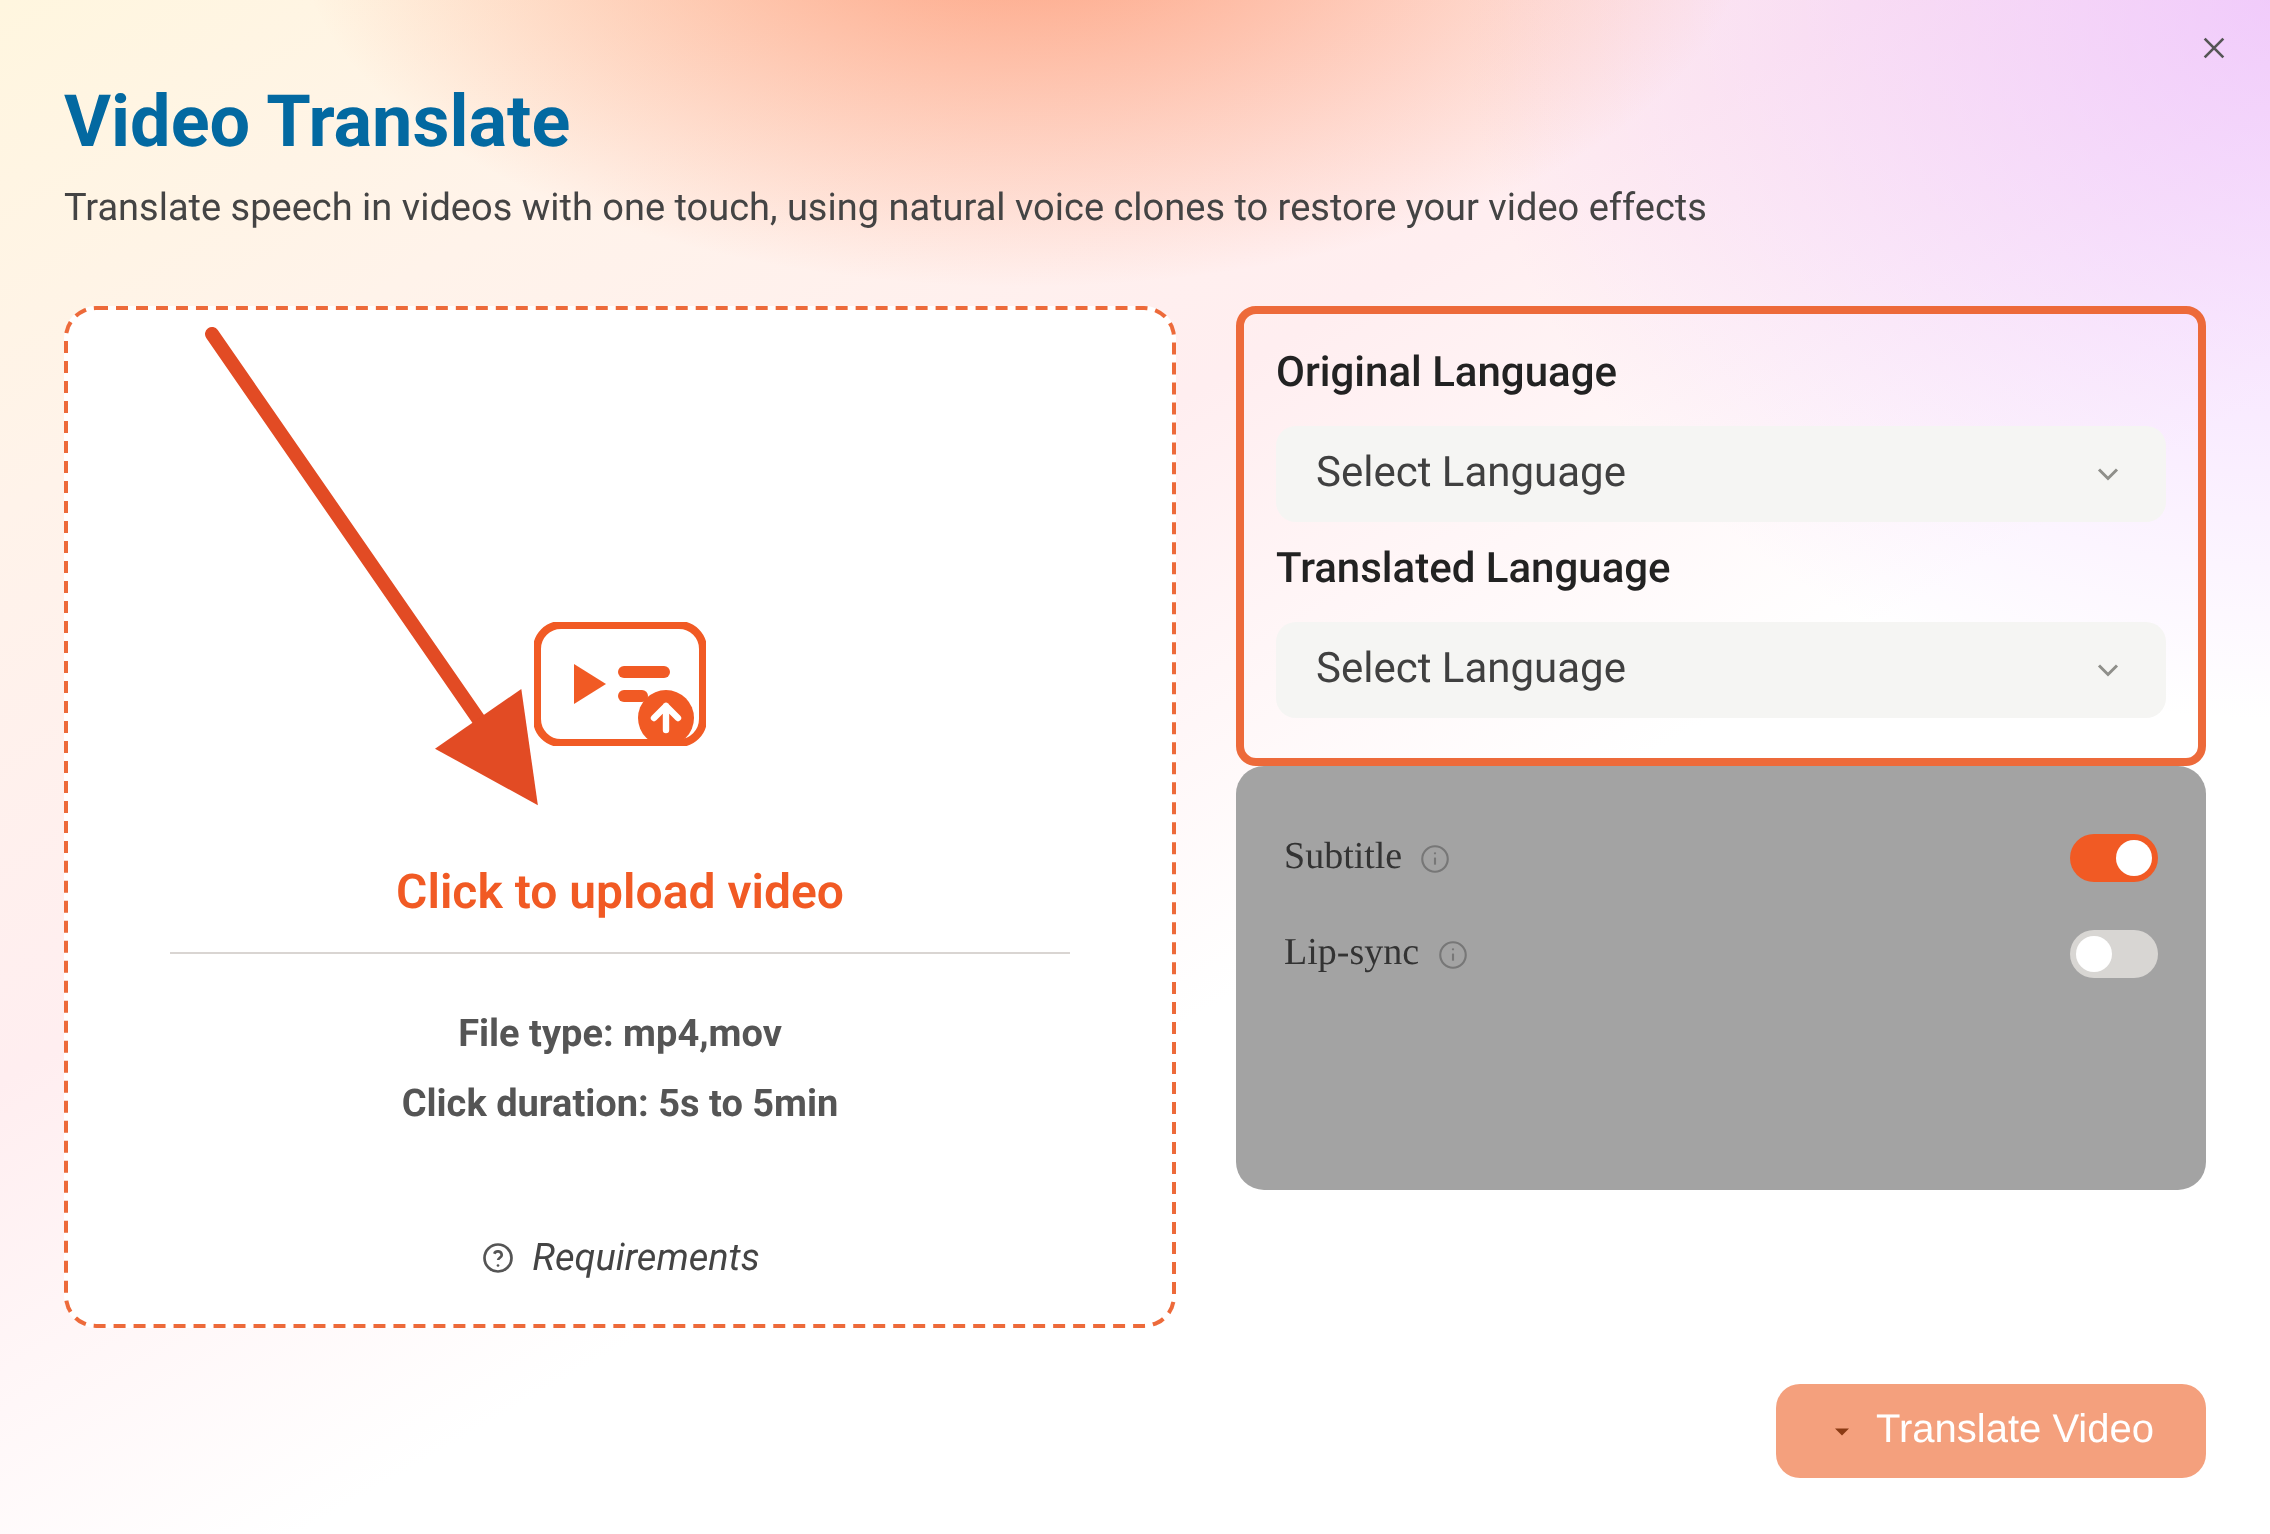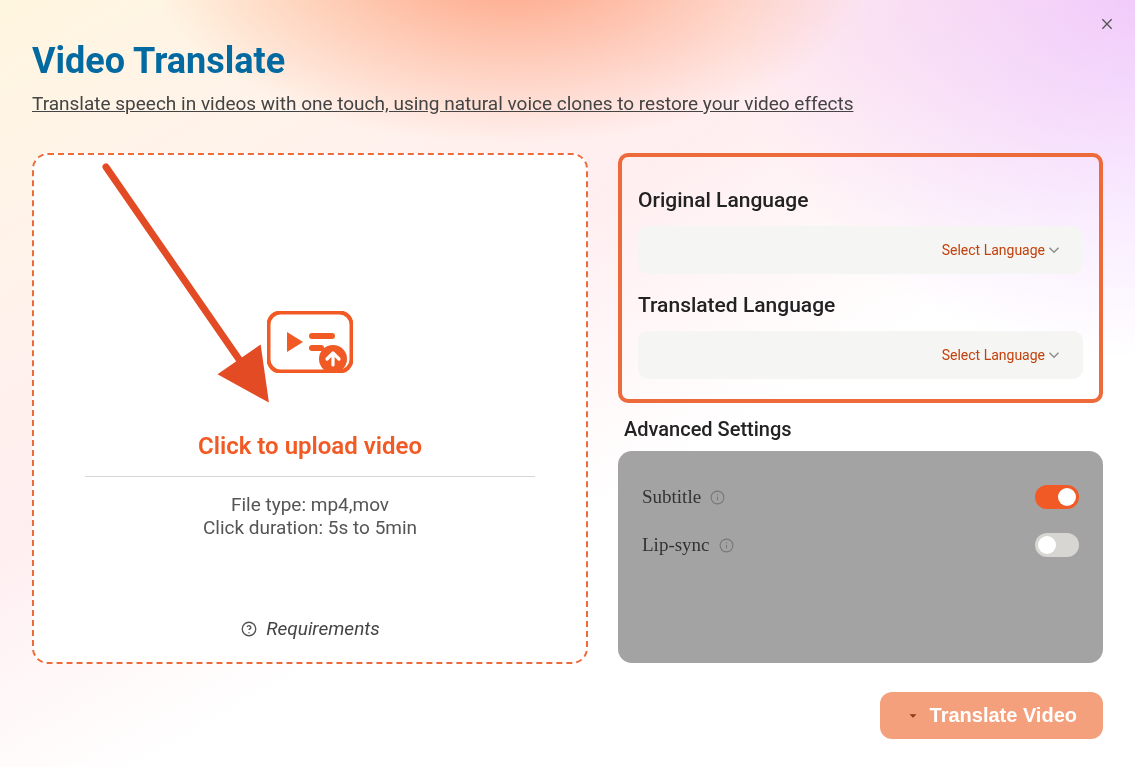--- a/index.html
+++ b/index.html
@@ -15,50 +15,50 @@
   }
   .close-btn {
     position: absolute; top: 10px; right: 14px;
     width: 28px; height: 28px;
     display: flex; align-items: center; justify-content: center;
     color: #555; cursor: pointer; background: transparent; border: none;
   }
   .close-btn svg { width: 16px; height: 16px; stroke: #555; stroke-width: 2; }
   .header { padding: 40px 32px 10px 32px; }
   .title { font-size: 36px; font-weight: 700; color: #0369a1; }
-  .subtitle { margin-top: 10px; font-size: 19px; color: #444; text-decoration: underline; }
+  .subtitle { margin-top: 10px; font-size: 19px; color: #444; }
   .content { display: flex; gap: 30px; padding: 28px 32px 0 32px; }
   .upload-panel {
     position: relative;
     width: 556px; height: 511px;
     border: 2px dashed #ed6a3a;
     border-radius: 16px;
     background: #fff;
     display: flex; flex-direction: column; align-items: center;
     padding: 28px 22px 20px 22px;
     cursor: pointer;
   }
   .annot-arrow { position: absolute; top: 4px; left: 58px; pointer-events: none; }
   .upload-center { flex: 1; display: flex; flex-direction: column; align-items: center; justify-content: flex-start; padding-top: 128px; width: 100%; }
   .upload-icon-wrap { width: 86px; height: 62px; margin-bottom: 26px; }
   .upload-text { font-size: 24px; font-weight: 600; color: #f15a24; margin-bottom: 16px; margin-top: 33px; }
   .divider { width: 450px; height: 1px; background: #d9d5d2; margin-bottom: 16px; }
-  .info-line { font-size: 19px; color: #555; margin-top: 0; }
+  .info-line { font-size: 19px; color: #555; margin-top: 12px; font-weight: bold; }
   .req-link { position: absolute; bottom: 22px; display: flex; align-items: center; gap: 8px; font-size: 19px; color: #444; cursor: pointer; font-style: italic; }
   .req-link svg { width: 18px; height: 18px; }
   .right-col { flex: 1; display: flex; flex-direction: column; }
   .highlight-box { border: 4px solid #ed6a3a; border-radius: 10px; padding: 12px 16px 16px 16px; }
-  .field-label { font-size: 21px; font-weight: 500; color: #222; margin-top: 19px; margin-bottom: 14px; }
+  .field-label { font-size: 21px; font-weight: 500; color: #222; margin-top: 6px; margin-bottom: 14px; }
   .select-box {
     width: 100%; height: 48px;
     background: #f5f5f3;
     border-radius: 10px;
-    display: flex; align-items: center; justify-content: flex-end;
+    display: flex; align-items: center; justify-content: space-between;
     padding: 0 20px; cursor: pointer;
-    color: #c2410c; font-size: 14px;
+    color: #404040; font-size: 21px;
     margin-bottom: 12px;
   }
   .select-box svg { width: 18px; height: 18px; stroke: #8f8f8a; stroke-width: 2; fill: none; }
   .adv-label { font-size: 20px; font-weight: 500; color: #222; margin: 14px 0 10px 6px; }
   .adv-panel {
     background: #a3a3a3; border-radius: 14px;
     padding: 22px 24px 22px 24px;
     min-height: 212px;
     font-family: Liberation Serif, serif;
   }
@@ -68,21 +68,21 @@
   .toggle { width: 44px; height: 24px; border-radius: 12px; position: relative; cursor: pointer; }
   .toggle .knob { position: absolute; top: 3px; width: 18px; height: 18px; border-radius: 50%; background: #fff; transition: none; }
   .toggle.on { background: #f15a24; }
   .toggle.on .knob { right: 3px; }
   .toggle.off { background: #d8d6d3; }
   .toggle.off .knob { left: 3px; }
   .footer { position: absolute; right: 32px; bottom: 28px; }
   .translate-btn {
     background: #f4a07d; color: #fff;
     border: none; border-radius: 12px;
-    padding: 12px 26px; font-size: 20px; font-weight: 700;
+    padding: 12px 26px; font-size: 20px; font-weight: 400;
     display: flex; align-items: center; gap: 10px; cursor: pointer;
   }
   .translate-btn svg { width: 14px; height: 14px; }
 </style>
 </head>
 <body>
 
 <button class="close-btn" aria-label="Close">
   <svg viewBox="0 0 24 24" fill="none">
       <path d="M5 5l14 14M19 5L5 19"></path>
@@ -141,21 +141,20 @@
       </div>
       <div class="field-label">Translated Language</div>
       <div class="select-box" style="margin-bottom:4px;">
         <span>Select Language</span>
         <svg viewBox="0 0 24 24">
             <path d="M6 9l6 6 6-6"></path>
           </svg>
       </div>
     </div>
 
-    <div class="adv-label">Advanced Settings</div>
     <div class="adv-panel">
       <div class="adv-row">
         <div class="adv-row-left">
           <span>Subtitle</span>
           <svg viewBox="0 0 24 24">
               <circle cx="12" cy="12" r="9"></circle>
               <line x1="12" y1="11" x2="12" y2="16"></line>
               <circle cx="12" cy="8" r="0.8" fill="#777" stroke="none"></circle>
             </svg>
         </div>

